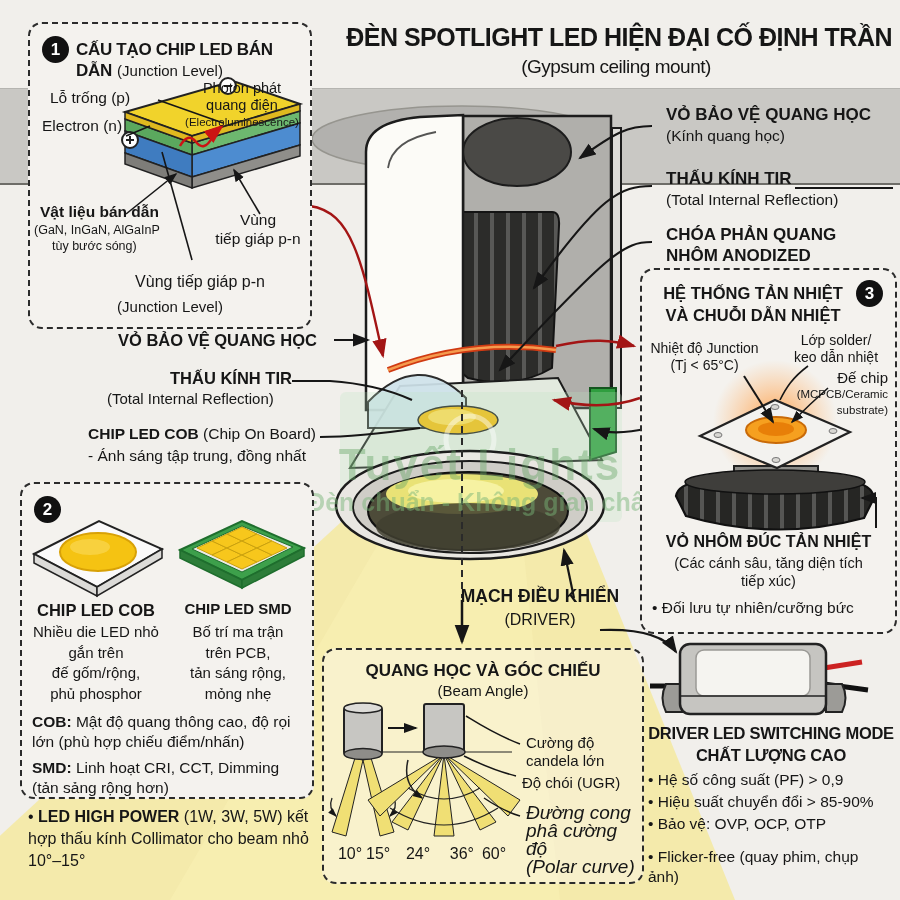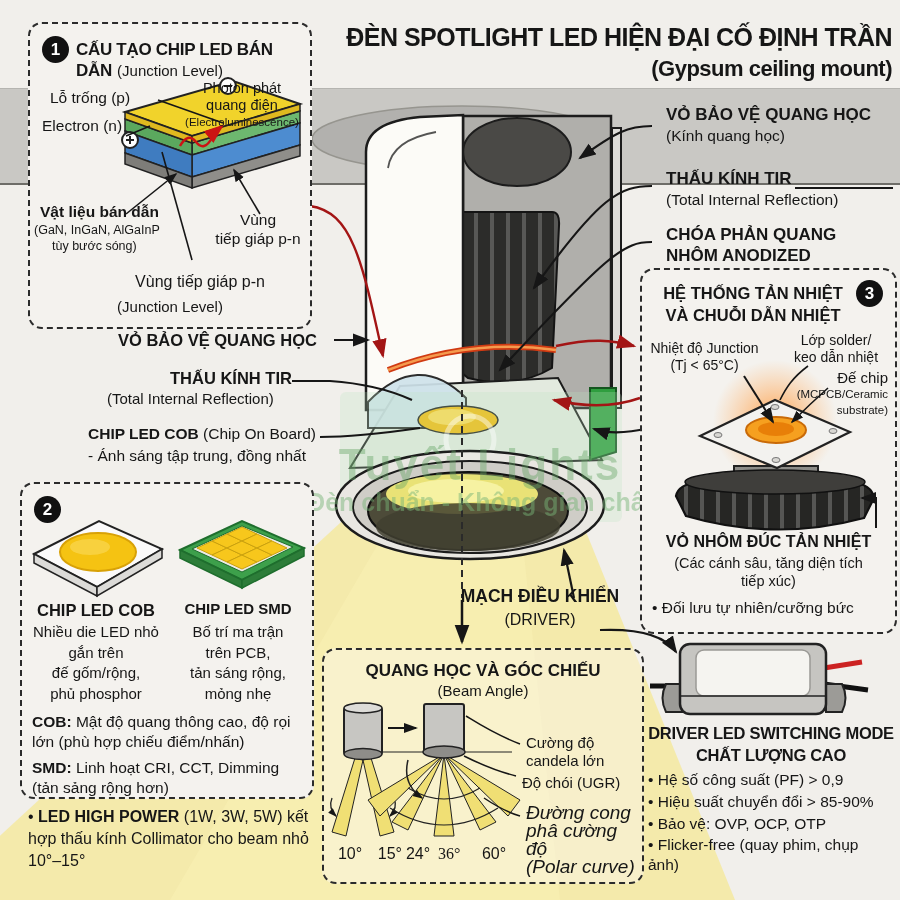--- a/index.html
+++ b/index.html
@@ -117,21 +117,21 @@
     </g>
   </svg>
 
   <div class="wm" style="left:320px;top:440px;width:320px;text-align:center;font-size:44px;
               color:rgba(100,165,100,0.42);letter-spacing:2px;">Tuyết Lights</div>
   <div class="wm" style="left:300px;top:488px;width:360px;text-align:center;font-size:25px;
               color:rgba(120,180,120,0.48);">Đèn chuẩn - Không gian chất</div>
 
   <div class="lbl r" style="left:340px;top:22px;width:552px;font-size:25px;font-weight:bold;letter-spacing:-0.5px;">
     <div>ĐÈN SPOTLIGHT LED HIỆN ĐẠI CỐ ĐỊNH TRẦN</div>
-    <div style="font-weight:bold;font-size:22px;margin-top:2px;">(Gypsum ceiling mount)</div>
+    <div style="font-weight:normal;font-size:19px;margin-top:2px;text-align:center;">(Gypsum ceiling mount)</div>
   </div>
 
   <div class="box" style="left:28px;top:22px;width:280px;height:303px;">
     <div class="badge" style="left:12px;top:12px;">1</div>
     <div class="lbl b" style="left:46px;top:15px;font-size:17px;letter-spacing:-0.3px;">CẤU TẠO CHIP LED BÁN DẪN</div>
     <div class="lbl c" style="left:0;top:38px;width:280px;font-size:15px;">(Junction Level)</div>
 
     <svg class="abs" style="left:0;top:0;" width="280" height="303" viewBox="0 0 280 303">
       <defs>
         <marker id="m1b" markerWidth="9" markerHeight="8" refX="7" refY="3" orient="auto">
@@ -373,30 +373,30 @@
       <div>Cường độ</div>
       <div>candela lớn</div>
     </div>
     <div class="lbl" style="left:198px;top:124px;font-size:15px;">Độ chói (UGR)</div>
     <div class="lbl" style="left:202px;top:154px;font-size:19px;line-height:18px;font-style:italic;">
       <div>Đường cong</div>
       <div>phâ cường độ</div>
       <div>(Polar curve)</div>
     </div>
     <div class="lbl" style="left:8px;top:194px;width:36px;text-align:center;font-size:16px;">10°</div>
-    <div class="lbl" style="left:42px;top:194px;width:36px;text-align:right;font-size:16px;">15°</div>
+    <div class="lbl" style="left:42px;top:194px;width:36px;text-align:left;font-size:16px;">15°</div>
     <div class="lbl" style="left:76px;top:194px;width:36px;text-align:center;font-size:16px;">24°</div>
-    <div class="lbl" style="left:114px;top:194px;width:36px;text-align:left;font-size:16px;font-family:Liberation Serif, serif;">36°</div>
+    <div class="lbl" style="left:114px;top:194px;width:36px;text-align:right;font-size:16px;">36°</div>
     <div class="lbl" style="left:152px;top:194px;width:36px;text-align:center;font-size:16px;">60°</div>
   </div>
 
   <div class="lbl b c" style="left:646px;top:722px;width:250px;font-size:16.5px;line-height:22px;letter-spacing:-0.3px;">
     <div>DRIVER LED SWITCHING MODE</div>
     <div>CHẤT LƯỢNG CAO</div>
   </div>
   <div class="lbl" style="left:648px;top:770px;width:240px;font-size:15.5px;line-height:20px;">
     <div style="margin-bottom:2px;">• Hệ số công suất (PF) &gt; 0,9</div>
     <div style="margin-bottom:2px;">• Hiệu suất chuyển đổi &gt; 85-90%</div>
-    <div style="margin-bottom:1px;">• Bảo vệ: OVP, OCP, OTP</div>
+    <div style="margin-bottom:13px;">• Bảo vệ: OVP, OCP, OTP</div>
     <div>• Flicker-free (quay phim, chụp ảnh)</div>
   </div>
 
 </div>
 
 </body></html>

